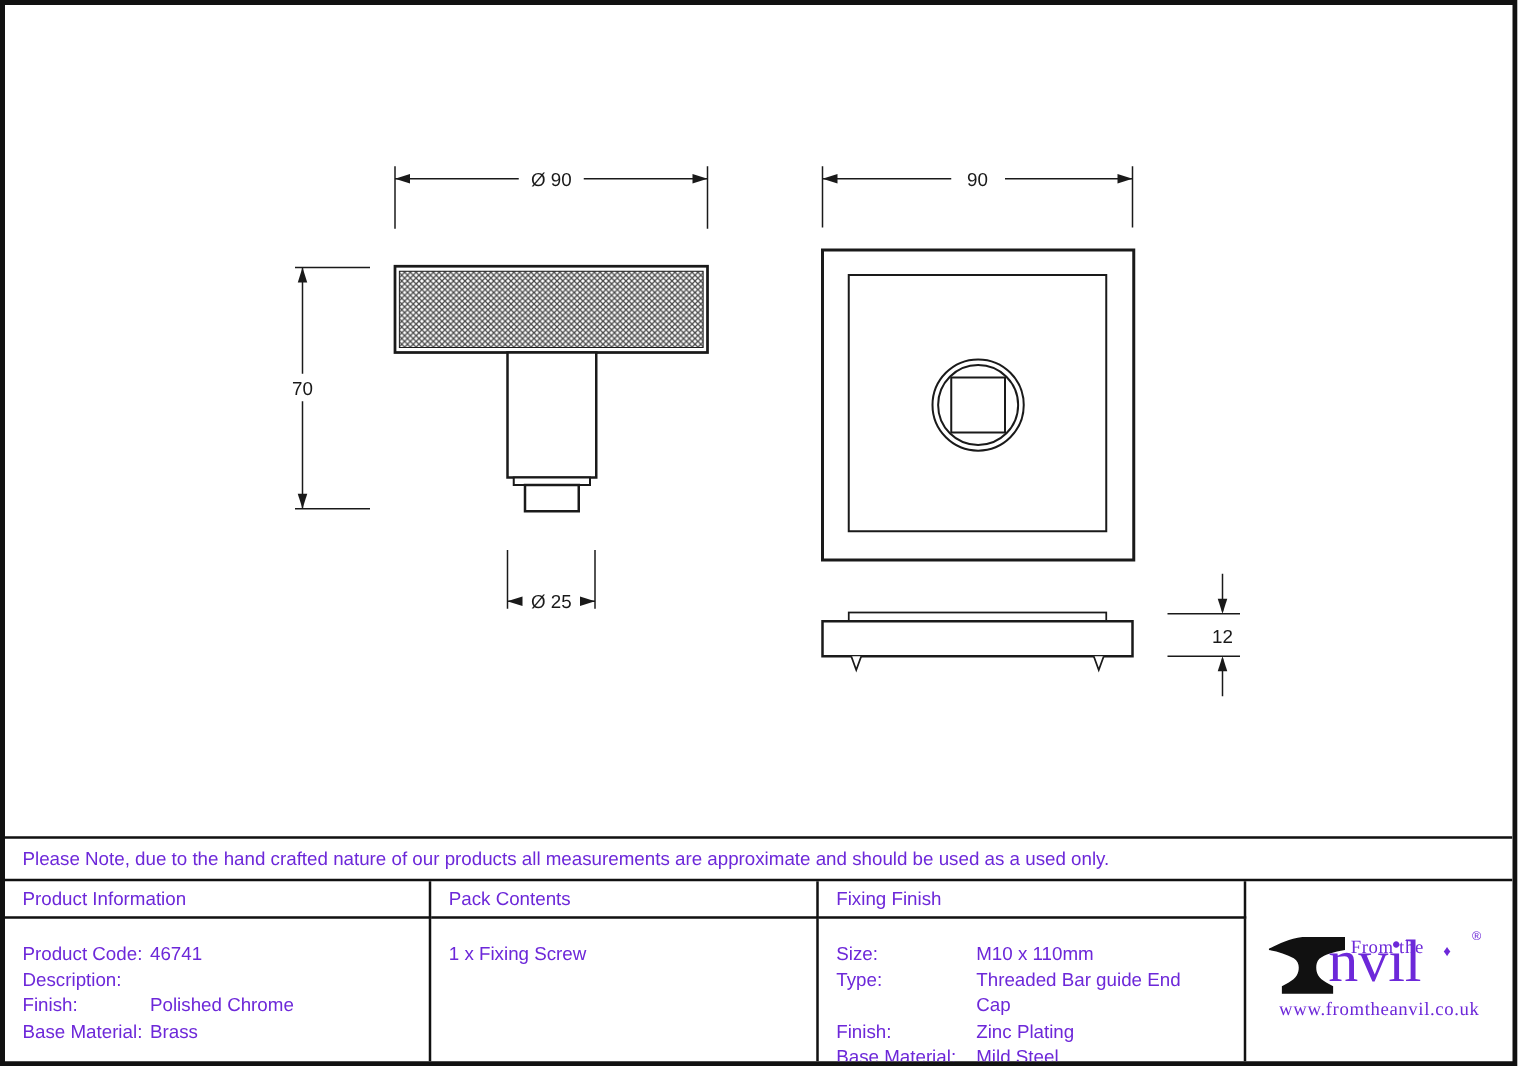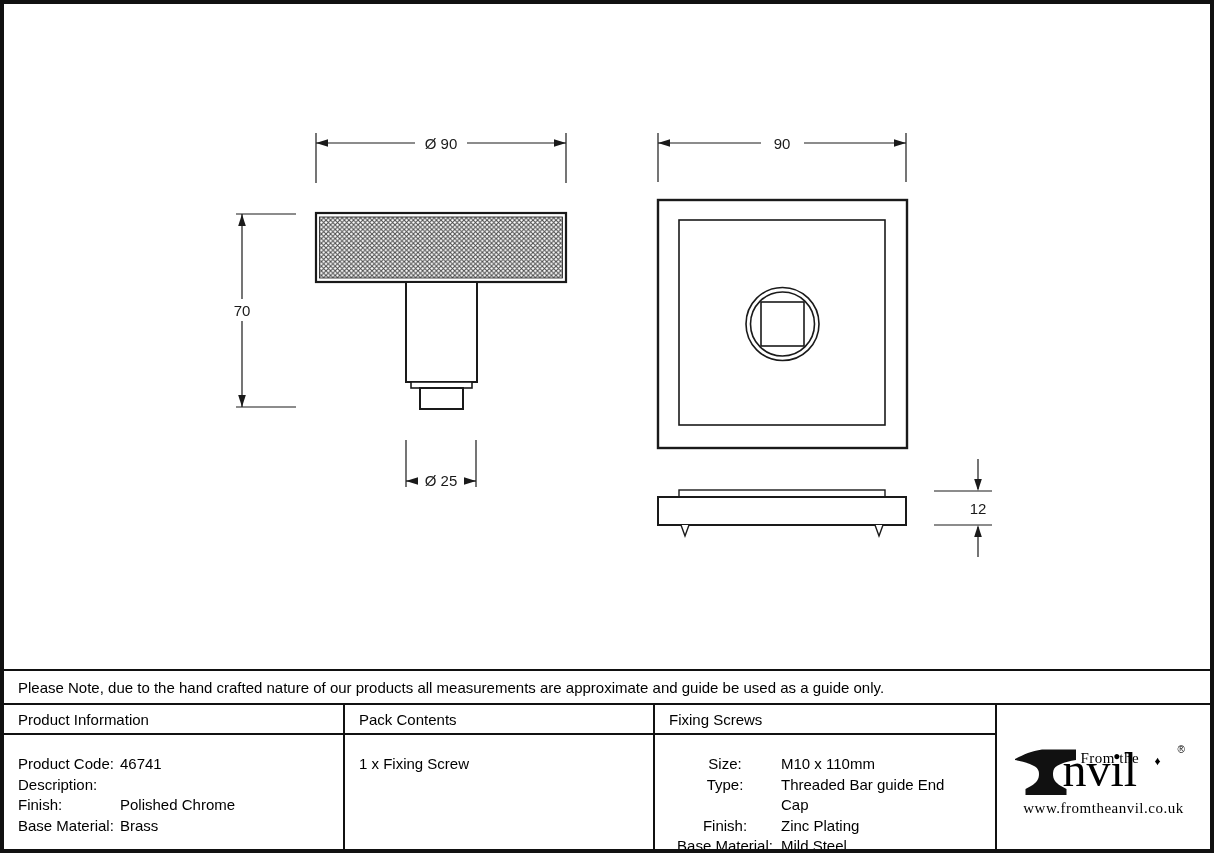--- a/index.html
+++ b/index.html
@@ -3,21 +3,21 @@
 <meta charset="utf-8">
 <style>
   html,body{margin:0;padding:0;background:#e8e8e8;}
   .page{
     position:relative;
     width:1214px;height:853px;
     background:#fff;
     border:4px solid #111;
     box-sizing:border-box;
     font-family:"Liberation Sans", sans-serif;
-    color:#000000;
+    color:#6d28d9;
     overflow:hidden;
   }
   svg text{font-family:"Liberation Sans", sans-serif;}
   .drawing{position:absolute;top:0;left:0;}
   .bottom{
     position:absolute;left:0;right:0;top:665px;bottom:0;
     display:grid;
     grid-template-columns:341px 310px 342px 1fr;
     grid-template-rows:36px 30px auto;
     font-size:15px;
@@ -37,21 +37,21 @@
   }
   .col-line{border-right:2px solid #111;}
   .cell{
     grid-row:3;
     padding:19px 10px 0 14px;
     line-height:20.5px;
   }
   .kv{display:flex;}
   .kv .k{width:102px;flex:0 0 102px;}
   .kv .v{width:192px;}
-  .fix .k{width:112px;flex:0 0 112px;text-align:center;}
+  .fix .k{width:112px;flex:0 0 112px;}
   .logo-cell{
     grid-column:4;grid-row:2 / 4;
     display:flex;align-items:center;justify-content:center;
     padding-top:12px;
   }
   .logo{position:relative;width:178px;height:86px;}
   .logo .anvil{position:absolute;left:0;top:2px;}
   .logo .fromthe{
     position:absolute;left:66px;top:6px;
     font-family:"Liberation Serif", serif;font-size:15px;letter-spacing:.5px;
@@ -154,26 +154,26 @@
         <line x1="974" y1="553" x2="974" y2="523"></line>
         <polygon points="974,521 970.2,533 977.8,533" fill="#1a1a1a" stroke="none"></polygon>
         <text x="974" y="510" text-anchor="middle" font-size="15" fill="#1a1a1a" stroke="none">12</text>
       </g>
     </g>
   </svg>
 
   <div class="bottom">
 
     <div class="note-row">
-      <span>Please Note, due to the hand crafted nature of our products all measurements are approximate and guide be used as a guide only.</span>
+      <span>Please Note, due to the hand crafted nature of our products all measurements are approximate and should be used as a used only.</span>
     </div>
 
     <div class="hdr col-line" style="grid-column:2">Pack Contents</div>
     <div class="hdr col-line" style="grid-column:1">Product Information</div>
-    <div class="hdr col-line" style="grid-column:3">Fixing Screws</div>
+    <div class="hdr col-line" style="grid-column:3">Fixing Finish</div>
 
     <div class="cell col-line" style="grid-column:1">
       <div class="kv">
         <span class="k">Product Code:</span>
         <span class="v">46741</span>
       </div>
       <div class="kv">
         <span class="k">Description:</span>
       </div>
       <div class="kv">

